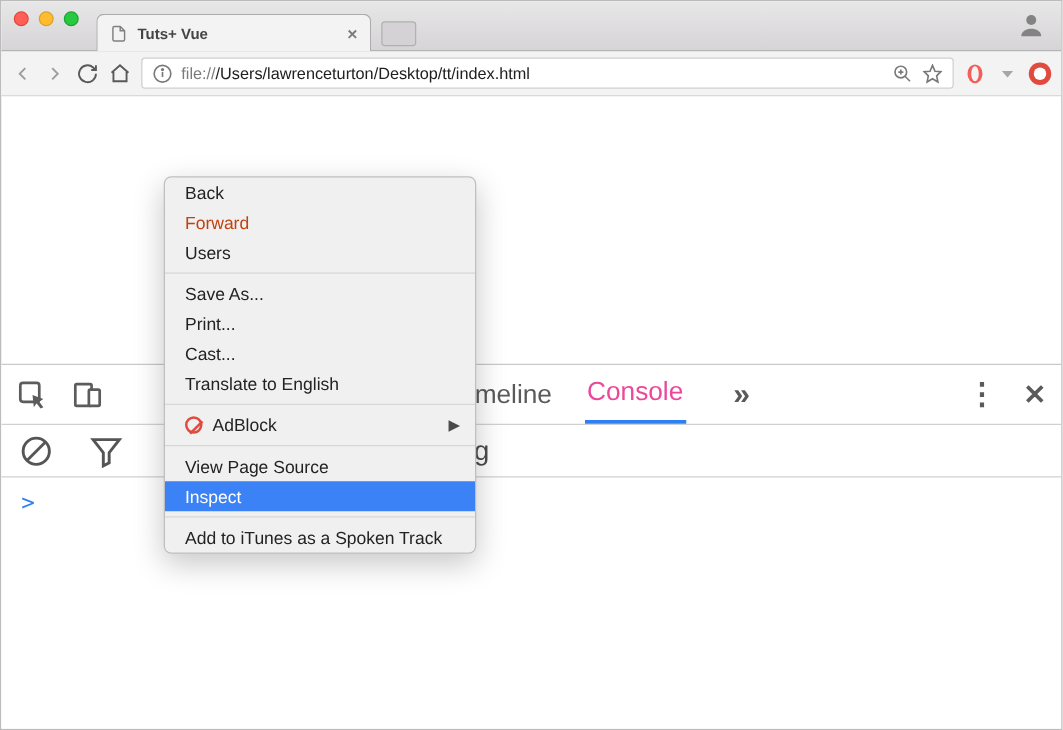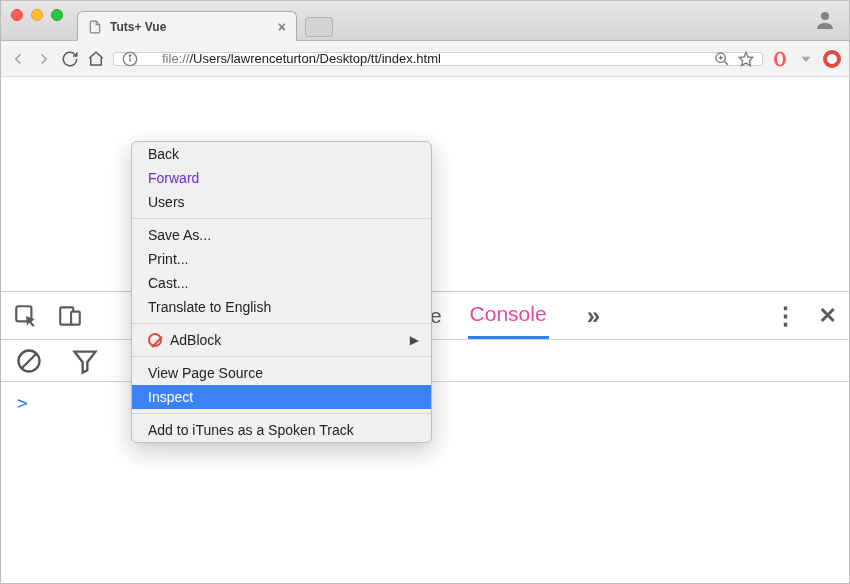--- a/index.html
+++ b/index.html
@@ -18,21 +18,21 @@
   .tab .favicon { width: 14px; height: 14px; display: flex; align-items: center; justify-content: center; color: #808080; }
   .tab .close { font-size: 14px; color: #7c7c7c; margin-left: auto; }
   .newtab { width: 28px; height: 20px; background: #d4d2d4; border: 1px solid #b0b0b0; border-radius: 3px; margin-left: 8px; margin-bottom: 4px; }
 
   .profile { position: absolute; right: 12px; top: 7px; width: 24px; height: 24px; color: #838383; }
 
   
   .toolbar { height: 36px; background: #f4f3f4; border-bottom: 1px solid #dadada; display: flex; align-items: center; padding: 0 8px; gap: 8px; }
   .nav-icon { width: 18px; height: 18px; color: #9d9d9d; display: flex; align-items: center; justify-content: center; }
   .nav-icon.enabled { color: #595959; }
-  .omnibar { flex: 1; height: 14px; border: 1px solid #d0d0d0; border-radius: 3px; background: #fff; display: flex; align-items: center; padding: 0 8px; gap: 24px; }
+  .omnibar { flex: 1; height: 25px; border: 1px solid #d0d0d0; border-radius: 3px; background: #fff; display: flex; align-items: center; padding: 0 8px; gap: 7px; }
   .omni-info { width: 16px; height: 16px; color: #7a7a7a; }
   .url { font-size: 13px; color: #202020; }
   .url .dim { color: #7a7a7a; }
   .omni-right { margin-left: auto; display: flex; gap: 8px; align-items: center; }
   .star { width: 16px; height: 16px; color: #7a7a7a; }
   .zoom { width: 16px; height: 16px; color: #7a7a7a; }
 
   .ext-icons { display: flex; gap: 8px; align-items: center; }
   .ext-icons .opera { color: #f25f5b; }
   .ext-icons .chevron { color: #a6a6a6; }
@@ -51,23 +51,23 @@
   .dt-close { font-size: 22px; font-weight: bold; }
 
   .dt-subbar { height: 42px; border-bottom: 1px solid #d1d1d1; display: flex; align-items: center; padding: 0 14px; gap: 28px; }
   .dt-sub-icon { width: 28px; height: 28px; color: #555; }
   .dt-subtext { font-size: 22px; color: #4a4a4a; margin-left: 240px; }
 
   .console-area { padding: 10px 16px; }
   .prompt { color: #2d7ff4; font-size: 18px; font-family: Menlo, monospace; }
 
   
-  .context-menu { position: absolute; top: 140px; left: 130px; width: 301px; background: #f0f0f0; border: 1px solid #bfbfbf; border-radius: 6px; box-shadow: 0 8px 24px rgba(0,0,0,0.22); overflow: hidden; font-size: 14px; }
+  .context-menu { position: absolute; top: 140px; left: 130px; width: 250px; background: #f0f0f0; border: 1px solid #bfbfbf; border-radius: 6px; box-shadow: 0 8px 24px rgba(0,0,0,0.22); overflow: hidden; font-size: 14px; }
   .menu-item { padding: 4px 16px; color: #222; display: flex; align-items: center; position: relative; }
-  .menu-item.disabled { color: #6d28d9; text-align: right; }
+  .menu-item.disabled { color: #c2410c; text-align: right; }
   .menu-item.highlighted { background: #3a82f6; color: #ffffff; }
   .menu-sep { height: 1px; background: #d6d6d6; margin: 4px 0; }
   .menu-item .submenu-arrow { position: absolute; right: 12px; color: #4a4a4a; font-size: 12px; }
   .menu-item .adblock-icon { width: 14px; height: 14px; border: 2px solid #e14a3e; border-radius: 50%; margin-right: 8px; position: relative; }
   .menu-item .adblock-icon::after { content: ''; position: absolute; width: 2px; height: 14px; background: #e14a3e; transform: rotate(45deg); left: 6px; top: 0; }
 
   svg { display: block; }
 </style>
 </head>
 <body>

